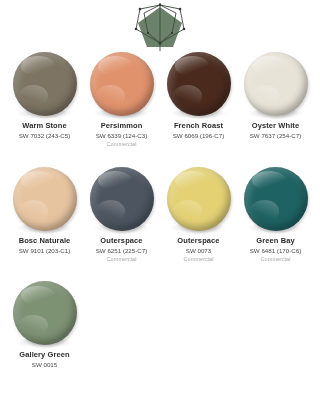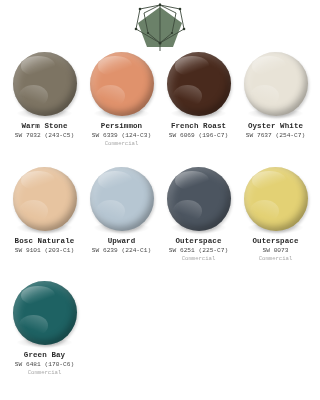--- a/index.html
+++ b/index.html
@@ -11,21 +11,20 @@
     height: 400px;
     background: #ffffff;
     font-family: "Liberation Sans", sans-serif;
     overflow: hidden;
   }
   .page {
     width: 320px;
     height: 400px;
     position: relative;
     box-sizing: border-box;
-    font-family: Liberation Mono, monospace;
   }
 
   
   .logo-wrap {
     height: 52px;
     display: flex;
     align-items: center;
     justify-content: center;
     padding-top: 2px;
     box-sizing: border-box;
@@ -206,31 +205,20 @@
         <div class="shadow"></div>
           <div class="body"></div>
         <div class="gloss-top"></div>
           <div class="gloss-arc"></div>
       </div>
       <div class="name">Bosc Naturale</div>
       <div class="code">SW 9101 (203-C1)</div>
       <div class="tag"></div>
     </div>
 
-    <div class="cell">
-      <div class="blob" style="--c:#b6c6d2">
-        <div class="shadow"></div>
-          <div class="body"></div>
-        <div class="gloss-top"></div>
-          <div class="gloss-arc"></div>
-      </div>
-      <div class="name">Upward</div>
-      <div class="code">SW 6239 (224-C1)</div>
-      <div class="tag"></div>
-    </div>
 
     <div class="cell">
       <div class="blob" style="--c:#4c5560">
         <div class="shadow"></div>
           <div class="body"></div>
         <div class="gloss-top"></div>
           <div class="gloss-arc"></div>
       </div>
       <div class="name">Outerspace</div>
       <div class="code">SW 6251 (225-C7)</div>
@@ -254,15 +242,26 @@
         <div class="shadow"></div>
           <div class="body"></div>
         <div class="gloss-top"></div>
           <div class="gloss-arc"></div>
       </div>
       <div class="name">Green Bay</div>
       <div class="code">SW 6481 (170-C6)</div>
       <div class="tag">Commercial</div>
     </div>
 
+    <div class="cell">
+      <div class="blob" style="--c:#7d9173">
+        <div class="shadow"></div>
+          <div class="body"></div>
+        <div class="gloss-top"></div>
+          <div class="gloss-arc"></div>
+      </div>
+      <div class="name">Gallery Green</div>
+      <div class="code">SW 0015</div>
+      <div class="tag"></div>
+    </div>
 
   </div>
 </div>
 
 </body></html>

